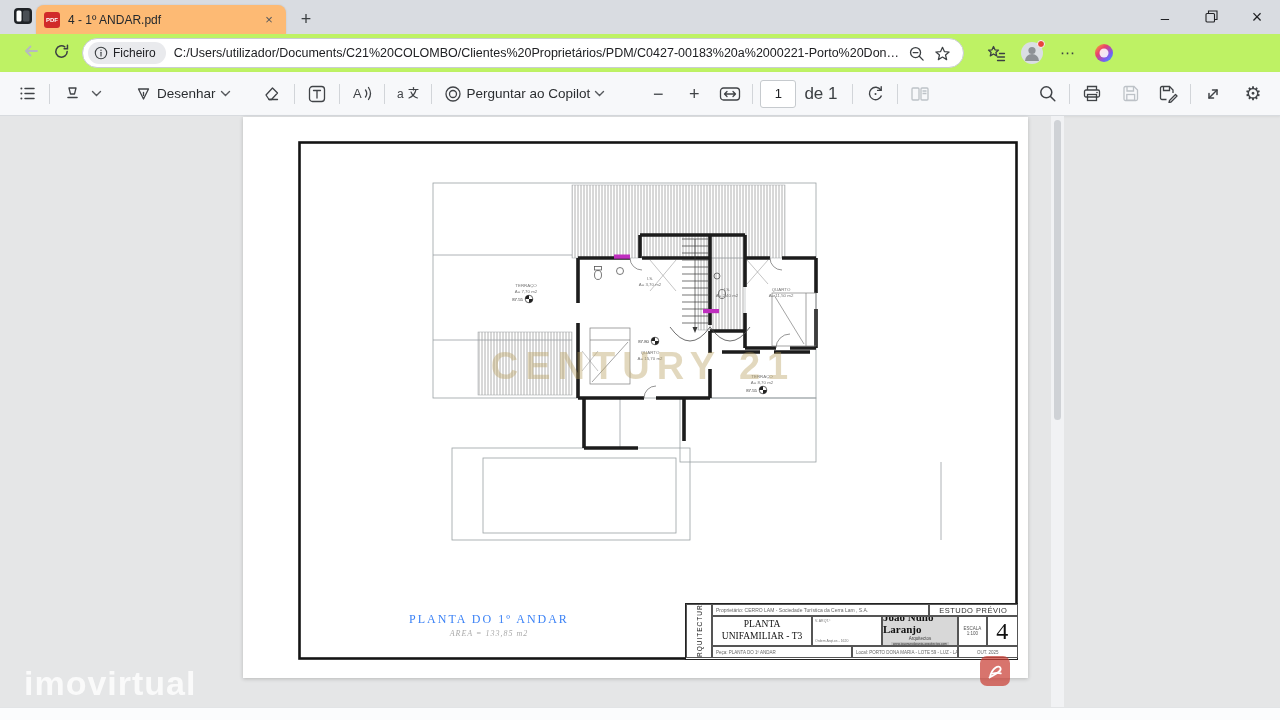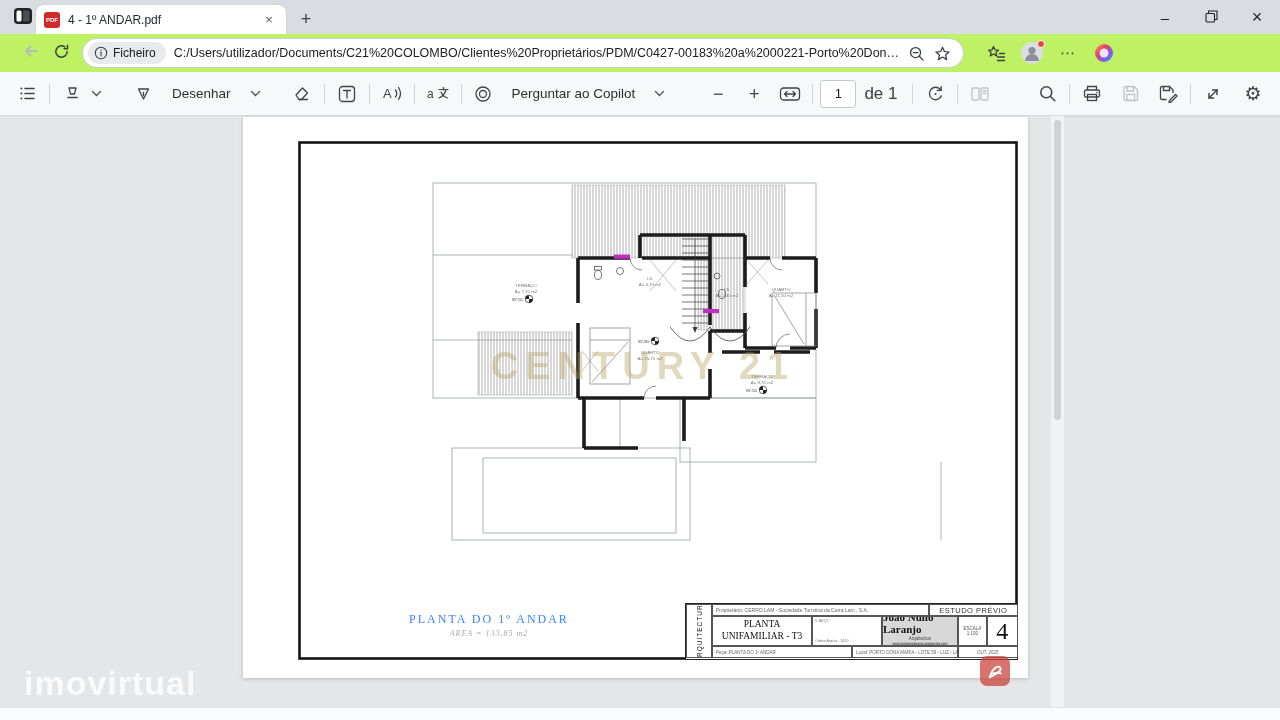--- a/index.html
+++ b/index.html
@@ -3,21 +3,21 @@
 <meta charset="utf-8">
 <style>
   * { box-sizing: border-box; margin: 0; padding: 0; }
   html,body { width:1280px; height:720px; overflow:hidden; }
   body { font-family:"Liberation Sans", sans-serif; background:#e5e6e7; position:relative; }
 
   
   .tabstrip { position:absolute; left:0; top:0; width:1280px; height:34px; background:#d9dce1; }
   .tab-actions { position:absolute; left:10px; top:7px; width:26px; height:22px; border-radius:4px;
                  display:flex; align-items:center; justify-content:center; cursor:pointer; }
-  .tab { position:absolute; left:36px; top:5px; width:250px; height:29px; background:#ffffff;
+  .tab { position:absolute; left:36px; top:5px; width:250px; height:29px; background:#fdba74;
          border-radius:8px 8px 0 0; display:flex; align-items:center; padding:0 8px;
          box-shadow:0 0 2px rgba(0,0,0,.12); }
   .pdficon { width:16px; height:16px; background:#d12a2a; border-radius:3px; color:#fff;
              font-size:6px; font-weight:bold; display:flex; align-items:center; justify-content:center;
              margin-right:8px; flex:none; }
   .tabtitle { font-size:12px; color:#24292e; white-space:nowrap; overflow:hidden; flex:1; }
   .tabclose { width:18px; height:18px; border-radius:4px; display:flex; align-items:center;
               justify-content:center; font-size:13px; color:#55585c; cursor:pointer; }
   .newtab { position:absolute; left:293px; top:6px; width:26px; height:26px; display:flex;
             align-items:center; justify-content:center; font-size:18px; font-weight:300; color:#3c4043; cursor:pointer; }
@@ -46,21 +46,21 @@
             overflow:visible; display:flex; align-items:center; justify-content:center; }
   .avatar .dot { position:absolute; right:-2px; top:-2px; width:8px; height:8px; border-radius:50%;
                  background:#e8453c; border:1.5px solid #f7f8fa; }
   .dots { font-size:15px; color:#3c4043; letter-spacing:1px; }
 
   
   .pdfbar { position:absolute; left:0; top:72px; width:1280px; height:44px; background:#f7f8fa;
             border-bottom:1px solid #d8dbdf; box-shadow:0 1px 2px rgba(0,0,0,.06);
             display:flex; align-items:center; padding:0 12px; }
   .tbtn { height:32px; min-width:30px; border-radius:4px; display:flex; align-items:center;
-          justify-content:center; color:#404347; cursor:pointer; padding:0 4px; flex:none;gap:15px; }
+          justify-content:center; color:#404347; cursor:pointer; padding:0 4px; flex:none; }
   .tbtn.disabled { color:#babfc4; cursor:default; }
   .tlabel { font-size:13.5px; color:#2b2e31; margin:0 4px; white-space:nowrap; }
   .tsep { width:1px; height:20px; background:#d2d5d9; margin:0 7px; flex:none; }
   .pagebox { width:36px; height:28px; border:1px solid #c6cace; border-radius:3px; background:#fff;
              text-align:center; font-size:13px; color:#202124; font-family:"Liberation Sans",sans-serif; }
   .oflabel { font-size:17px; color:#3c4043; margin:0 8px; white-space:nowrap; }
   .glyph { font-size:18px; line-height:1; }
   .midgroup { display:flex; align-items:center; margin-left:34px; }
   .rightgroup { display:flex; align-items:center; margin-left:auto; }
 

